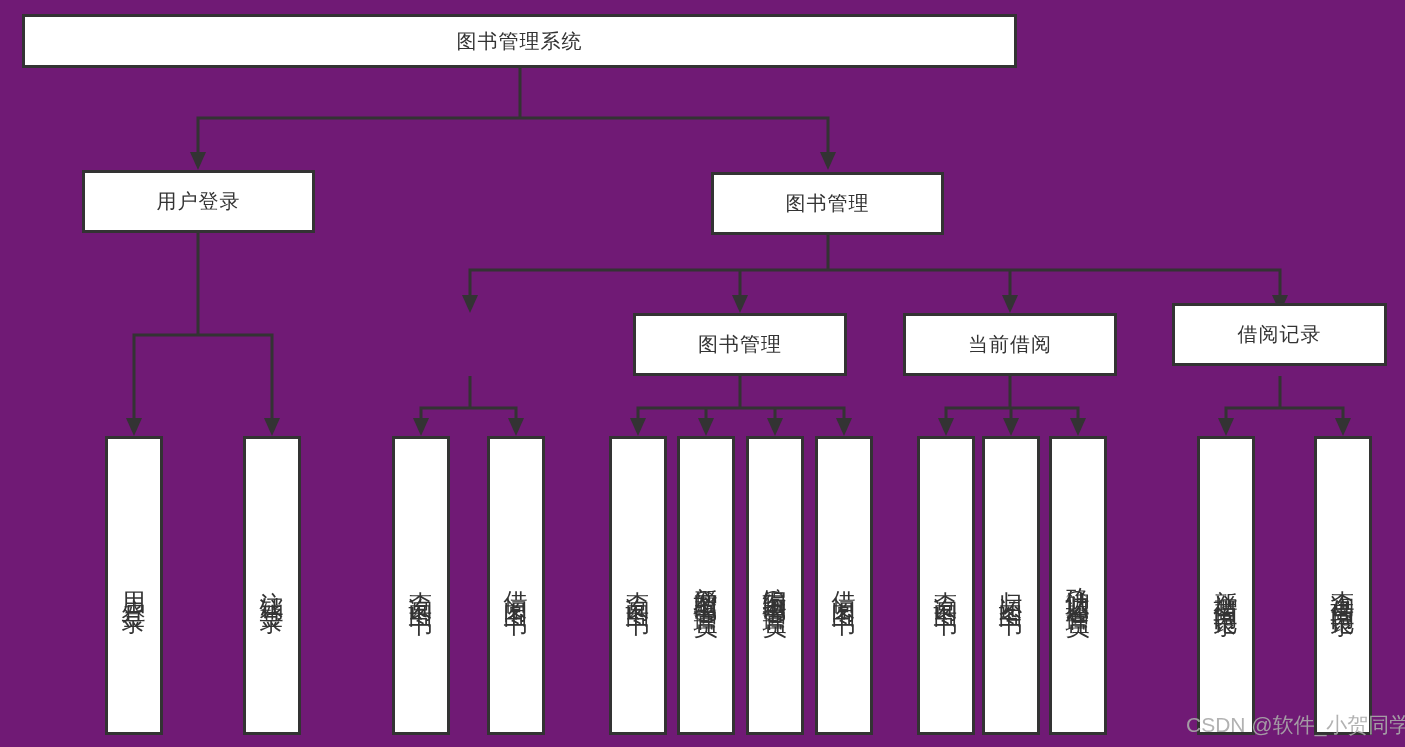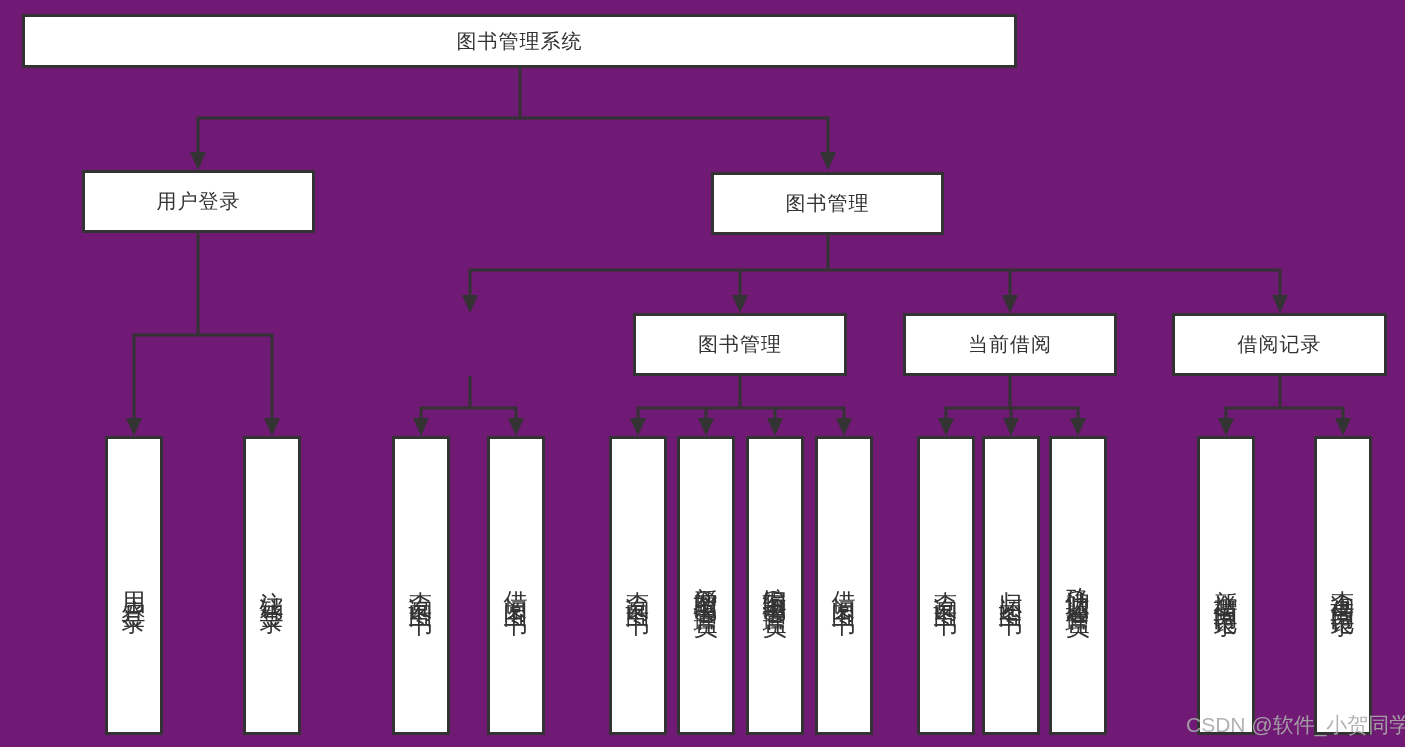--- a/index.html
+++ b/index.html
@@ -118,21 +118,21 @@
   <div class="box" style="left:711px; top:172px; width:233px; height:63px;">
     <span class="hlabel">图书管理</span>
   </div>
 
   <div class="box" style="left:633px; top:313px; width:214px; height:63px;">
     <span class="hlabel">图书管理</span>
   </div>
   <div class="box" style="left:903px; top:313px; width:214px; height:63px;justify-content:center;">
     <span class="hlabel">当前借阅</span>
   </div>
-  <div class="box" style="left:1172px; top:313px; width:215px; height:63px;">
+  <div class="box" style="left:1172px; top:303px; width:215px; height:63px;">
     <span class="hlabel">借阅记录</span>
   </div>
 
   <div class="box leaf" style="left:105px; top:436px; width:58px; height:299px;">
     <span class="vlabel">用户登录</span>
   </div>
   <div class="box leaf" style="left:243px; top:436px; width:58px; height:299px;">
     <span class="vlabel">注销登录</span>
   </div>
 

